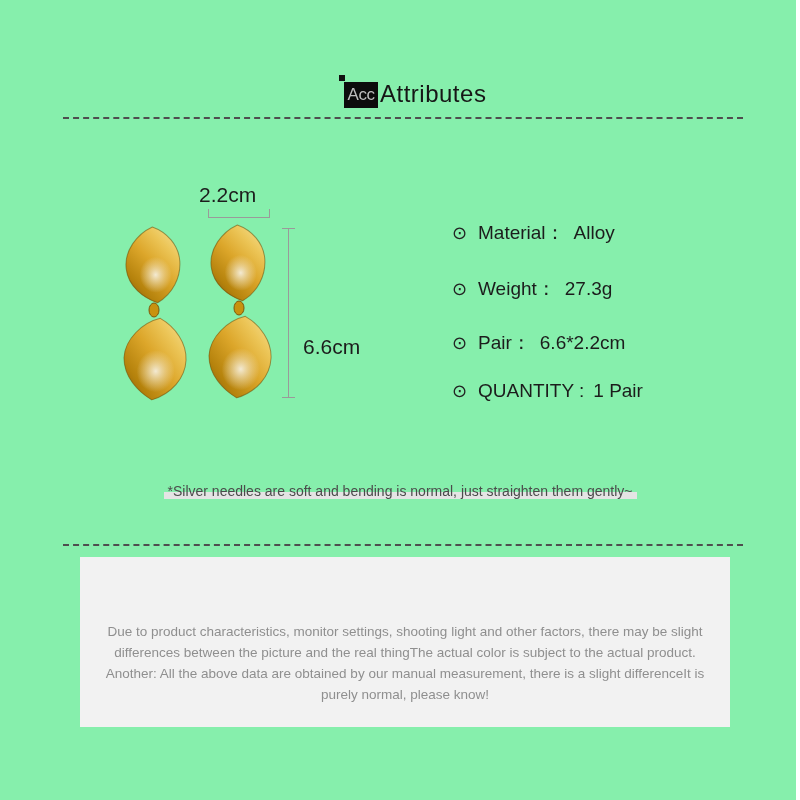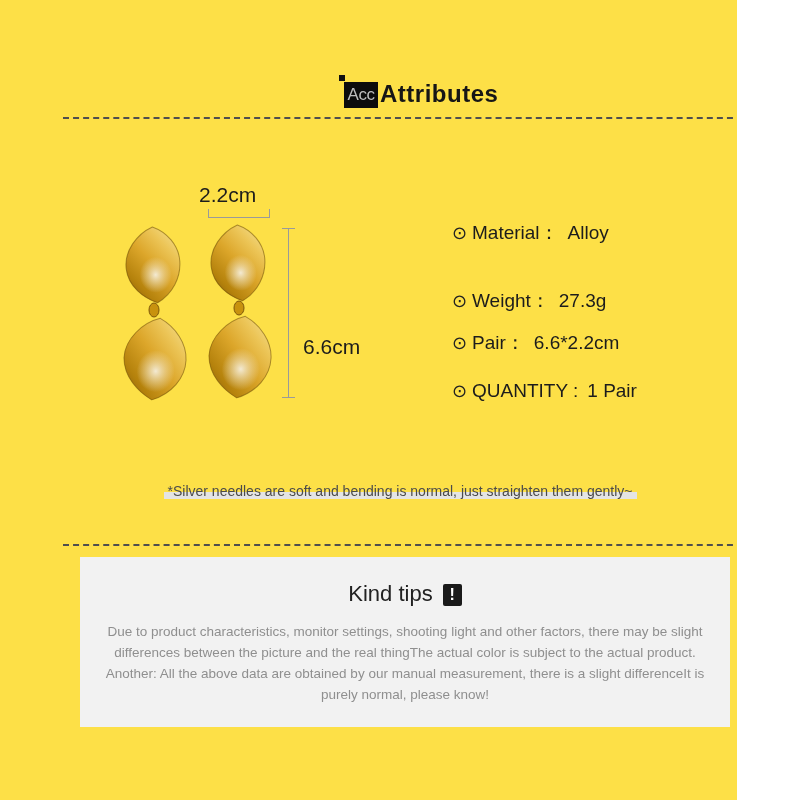--- a/index.html
+++ b/index.html
@@ -1,32 +1,32 @@
 <!DOCTYPE html>
 <html><head>
 <meta charset="utf-8">
 <style>
   * { margin: 0; padding: 0; box-sizing: border-box; }
   html, body { background: #ffffff; }
   body { font-family: "Liberation Sans", "DejaVu Sans", sans-serif; }
   .page {
-    position: relative; width: 737px; height: 800px;
-    background: #fde047; overflow: hidden;
+    position: relative; width: 796px; height: 800px;
+    background: #86efac; overflow: hidden;
   }
 
   
   .mini-square { position: absolute; left: 339px; top: 75px; width: 6px; height: 6px; background: #111; }
   .acc-badge {
     position: absolute; left: 344px; top: 82px; width: 34px; height: 26px;
     background: #0c0c0c; color: #bdbdbd; font-size: 17px; line-height: 26px;
     text-align: center; letter-spacing: -0.5px;
   }
   .page-title {
     position: absolute; left: 380px; top: 80px;
-    font-size: 24px; font-weight: 700; color: #161616; letter-spacing: 0.5px;
+    font-size: 24px; font-weight: 400; color: #161616; letter-spacing: 0.5px;
   }
   .dashed { position: absolute; left: 63px; width: 680px; height: 0; border-top: 2px dashed #4e4e4e; }
   .dashed.top { top: 117px; }
   .dashed.bottom { top: 544px; }
 
   
   .width-label {
     position: absolute; left: 199px; top: 183px; width: 80px;
     font-size: 21px; color: #1c1c1c;
   }
@@ -44,21 +44,21 @@
   .height-label {
     position: absolute; left: 303px; top: 296px;
     font-size: 21px; color: #1c1c1c; margin-top: 39px;
   }
 
   .earrings { position: absolute; left: 118px; top: 218px; width: 160px; height: 185px; }
 
   
   .attr-row { position: absolute; left: 452px; font-size: 19px; color: #1c1c1c; white-space: nowrap; }
   .attr-row .bullet { display: inline-block; width: 19px; font-size: 18px; color: #222; }
-  .attr-row .lbl { margin-left: 1px; }
+  .attr-row .lbl { margin-left: 7px; }
   .attr-row .val { margin-left: 9px; margin-top: 10px; }
 
   
   .note { position: absolute; left: 0; top: 482px; width: 800px; text-align: center; }
   .note .hl {
     font-size: 14px; color: #4b4b4b; padding: 0 4px;
     background: linear-gradient(to bottom, rgba(0,0,0,0) 56%, #e4e4e4 56%, #e4e4e4 100%);
   }
 
   
@@ -134,40 +134,37 @@
   <div class="height-measure">
     <span class="cap t"></span>
       <span class="bar"></span>
       <span class="cap b"></span>
   </div>
   <div class="height-label">6.6cm</div>
 
   <div class="attr-row" style="top:220px">
     <span class="bullet">⊙</span><span class="lbl">Material：</span><span class="val">Alloy</span>
   </div>
-  <div class="attr-row" style="top:288px">
+  <div class="attr-row" style="top:276px">
     <span class="bullet">⊙</span><span class="lbl">Weight：</span><span class="val">27.3g</span>
   </div>
   <div class="attr-row" style="top:330px">
     <span class="bullet">⊙</span><span class="lbl">Pair：</span><span class="val">6.6*2.2cm</span>
   </div>
   <div class="attr-row" style="top:380px">
     <span class="bullet">⊙</span><span class="lbl">QUANTITY :</span><span class="val">1 Pair</span>
   </div>
 
   <div class="note">
     <span class="hl">*Silver needles are soft and bending is normal, just straighten them gently~</span>
   </div>
 
   <div class="dashed bottom"></div>
 
   <div class="tips-panel">
-    <div class="tips-title-row">
-      <span>Kind tips</span><span class="excl-icon">!</span>
-    </div>
     <div class="tips-body">
       <div>Due to product characteristics, monitor settings, shooting light and other factors, there may be slight</div>
       <div>differences between the picture and the real thingThe actual color is subject to the actual product.</div>
       <div>Another: All the above data are obtained by our manual measurement, there is a slight differenceIt is</div>
       <div>purely normal, please know!</div>
     </div>
   </div>
 
 </div>
 

